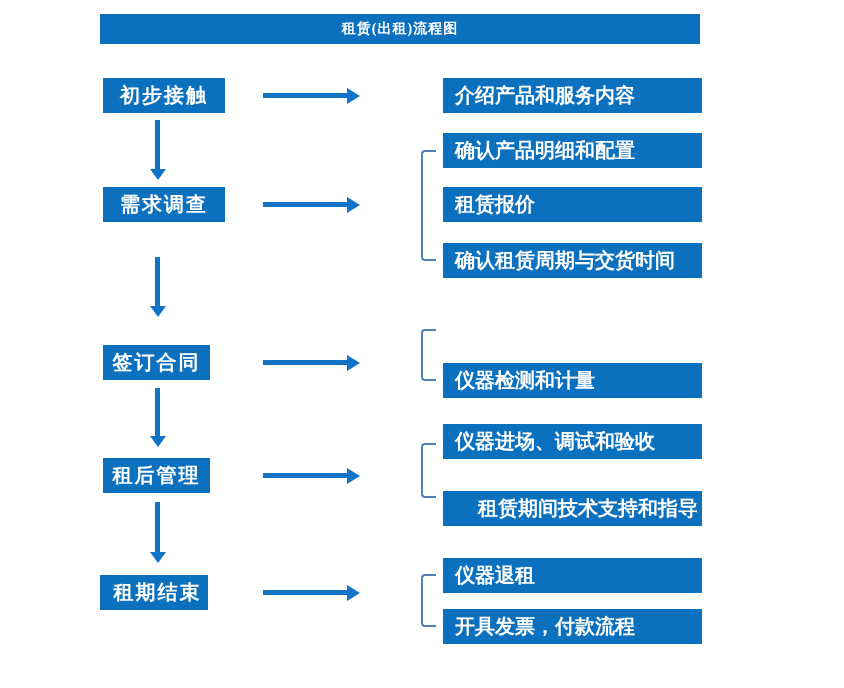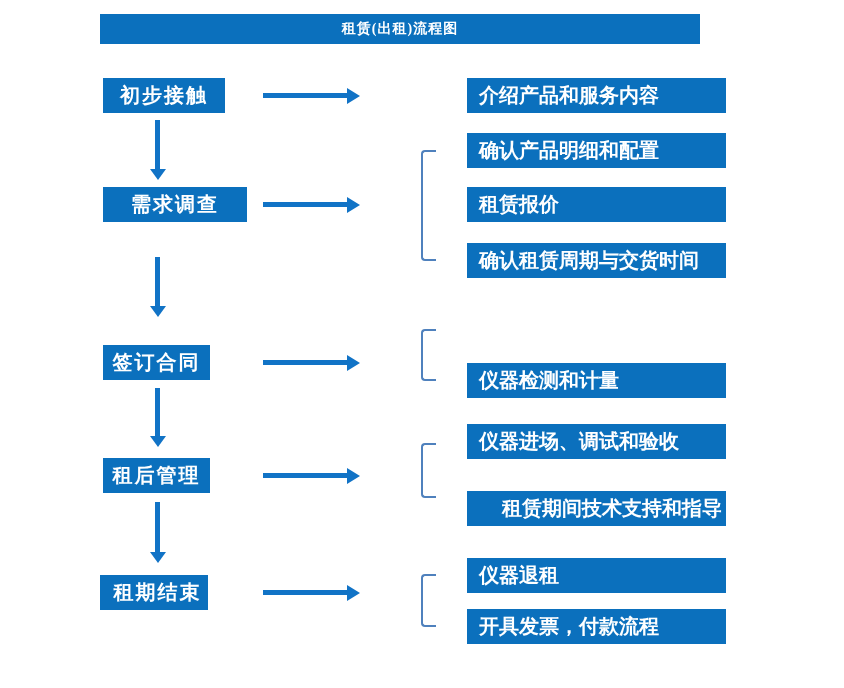--- a/index.html
+++ b/index.html
@@ -35,21 +35,20 @@
   .detail-box {
     position: absolute;
     left: 443px; width: 259px; height: 35px;
     background: var(--box-blue, #0b70bd);
     color: #ffffff;
     font-weight: bold;
     font-size: 20px;
     display: flex; align-items: center;
     padding-left: 12px;
     box-sizing: border-box;
-    margin-left: 24px;
   }
   .h-arrow {
     position: absolute;
     left: 263px; width: 84px; height: 5px;
     background: var(--arrow-blue, #1173c6);
   }
   .h-arrow::after {
     content: "";
     position: absolute;
     right: -13px; top: 50%;
@@ -89,21 +88,21 @@
 
 <div class="canvas">
 
   <div class="title-bar">
     <span>租赁(出租)流程图</span>
   </div>
 
   <div class="step-box" style="left:103px; top:78px;  width:122px;">
       <span>初步接触</span>
     </div>
-  <div class="step-box" style="left:103px; top:187px; width:144px;">
+  <div class="step-box" style="left:103px; top:187px; width:122px;">
       <span>需求调查</span>
     </div>
   <div class="step-box" style="left:103px; top:345px; width:107px;">
       <span>签订合同</span>
     </div>
   <div class="step-box" style="left:103px; top:458px; width:107px;">
       <span>租后管理</span>
     </div>
   <div class="step-box" style="left:100px; top:575px; width:108px;padding-left:7px;">
       <span>租期结束</span>

